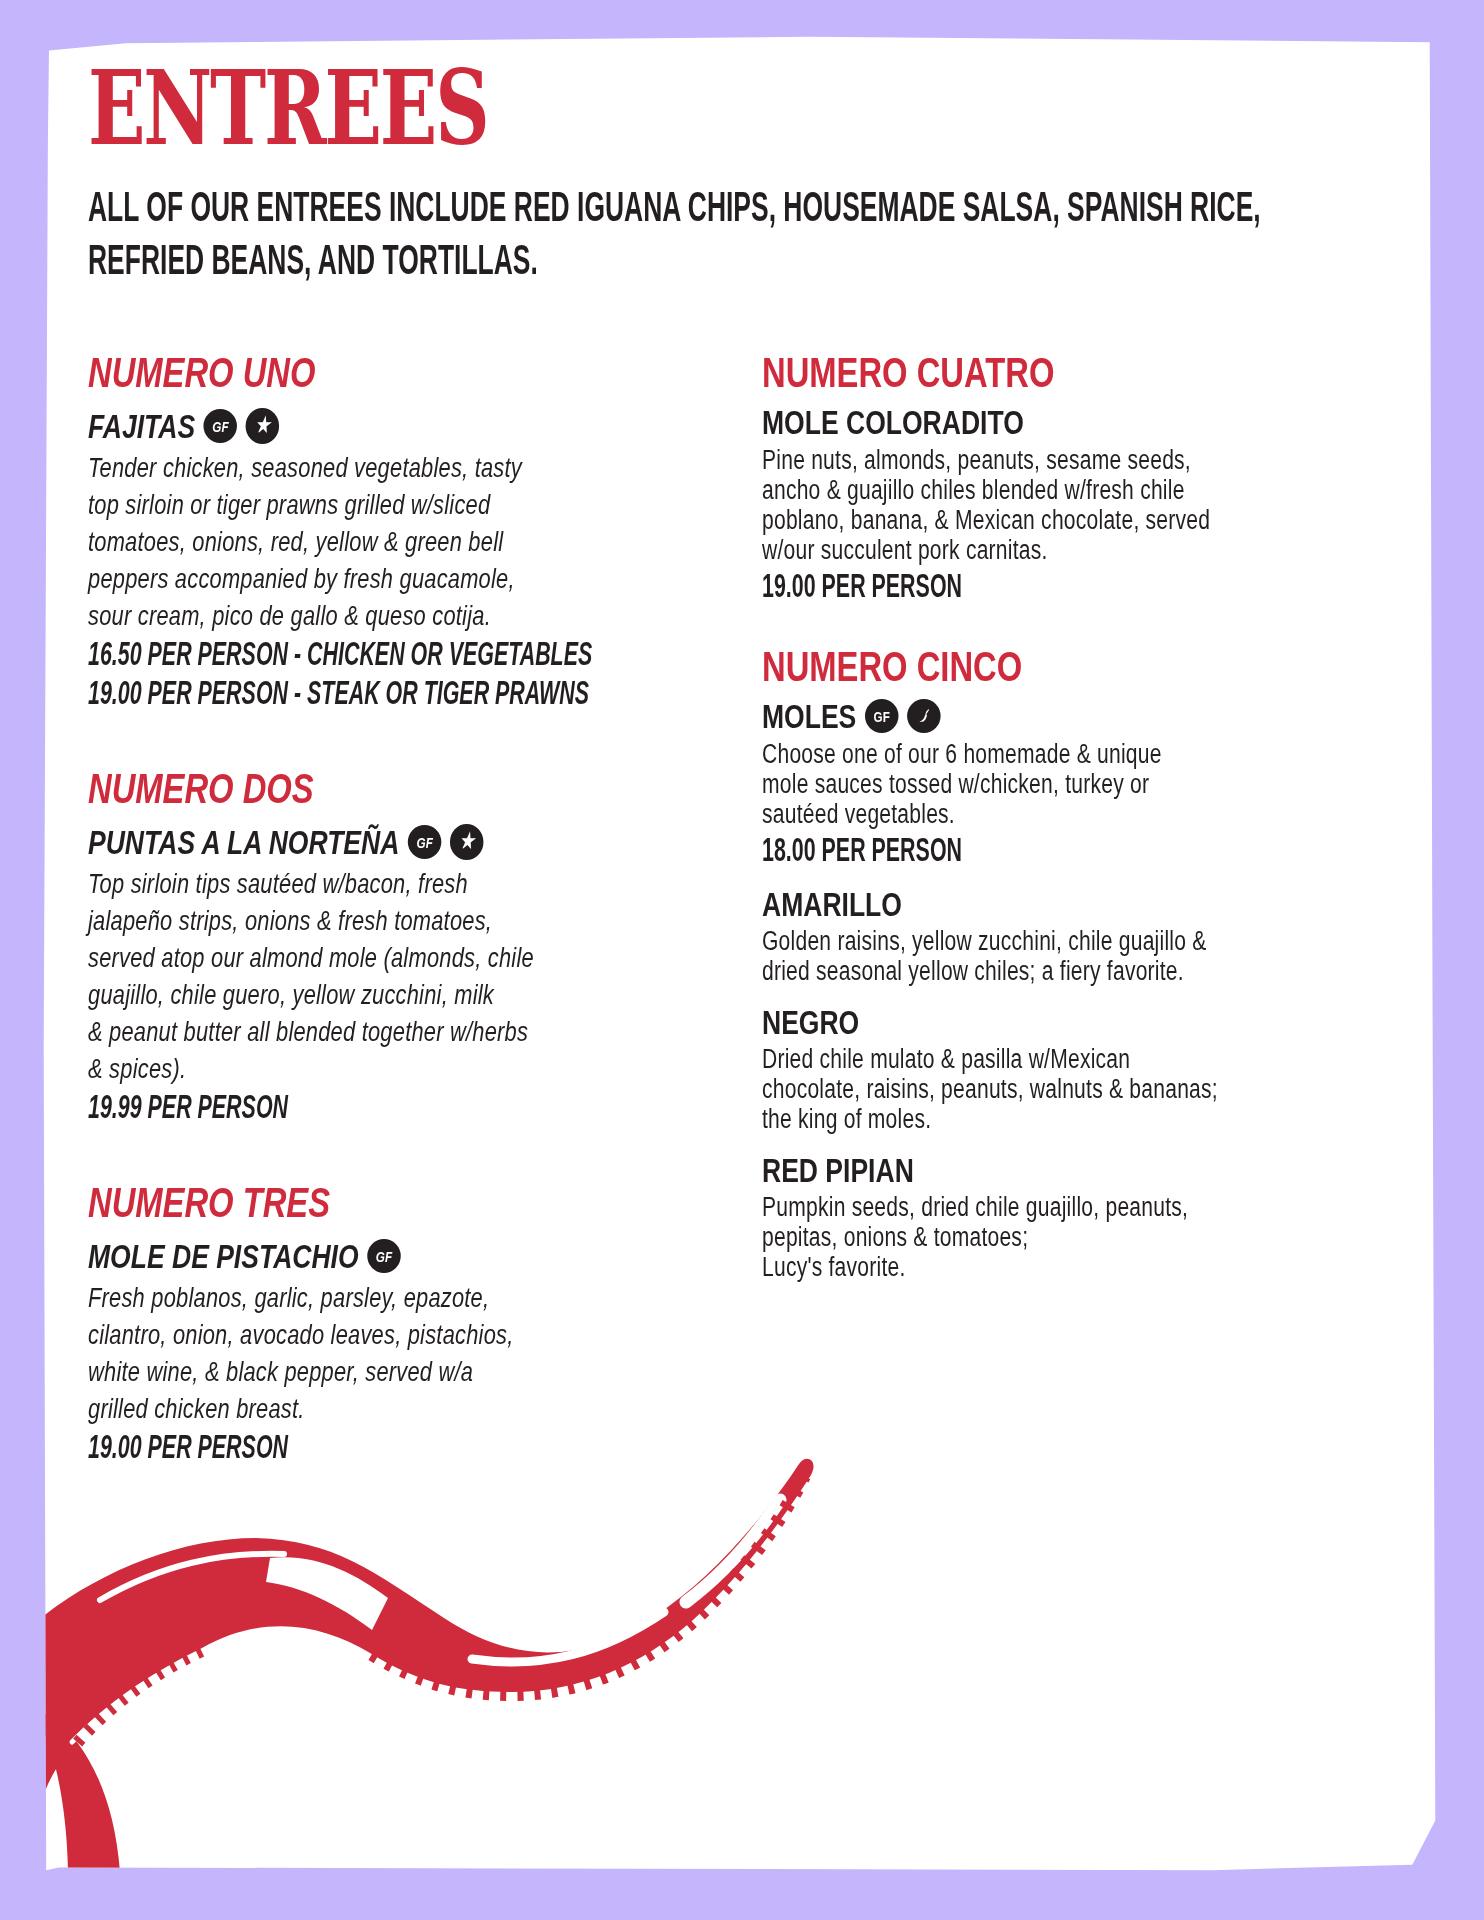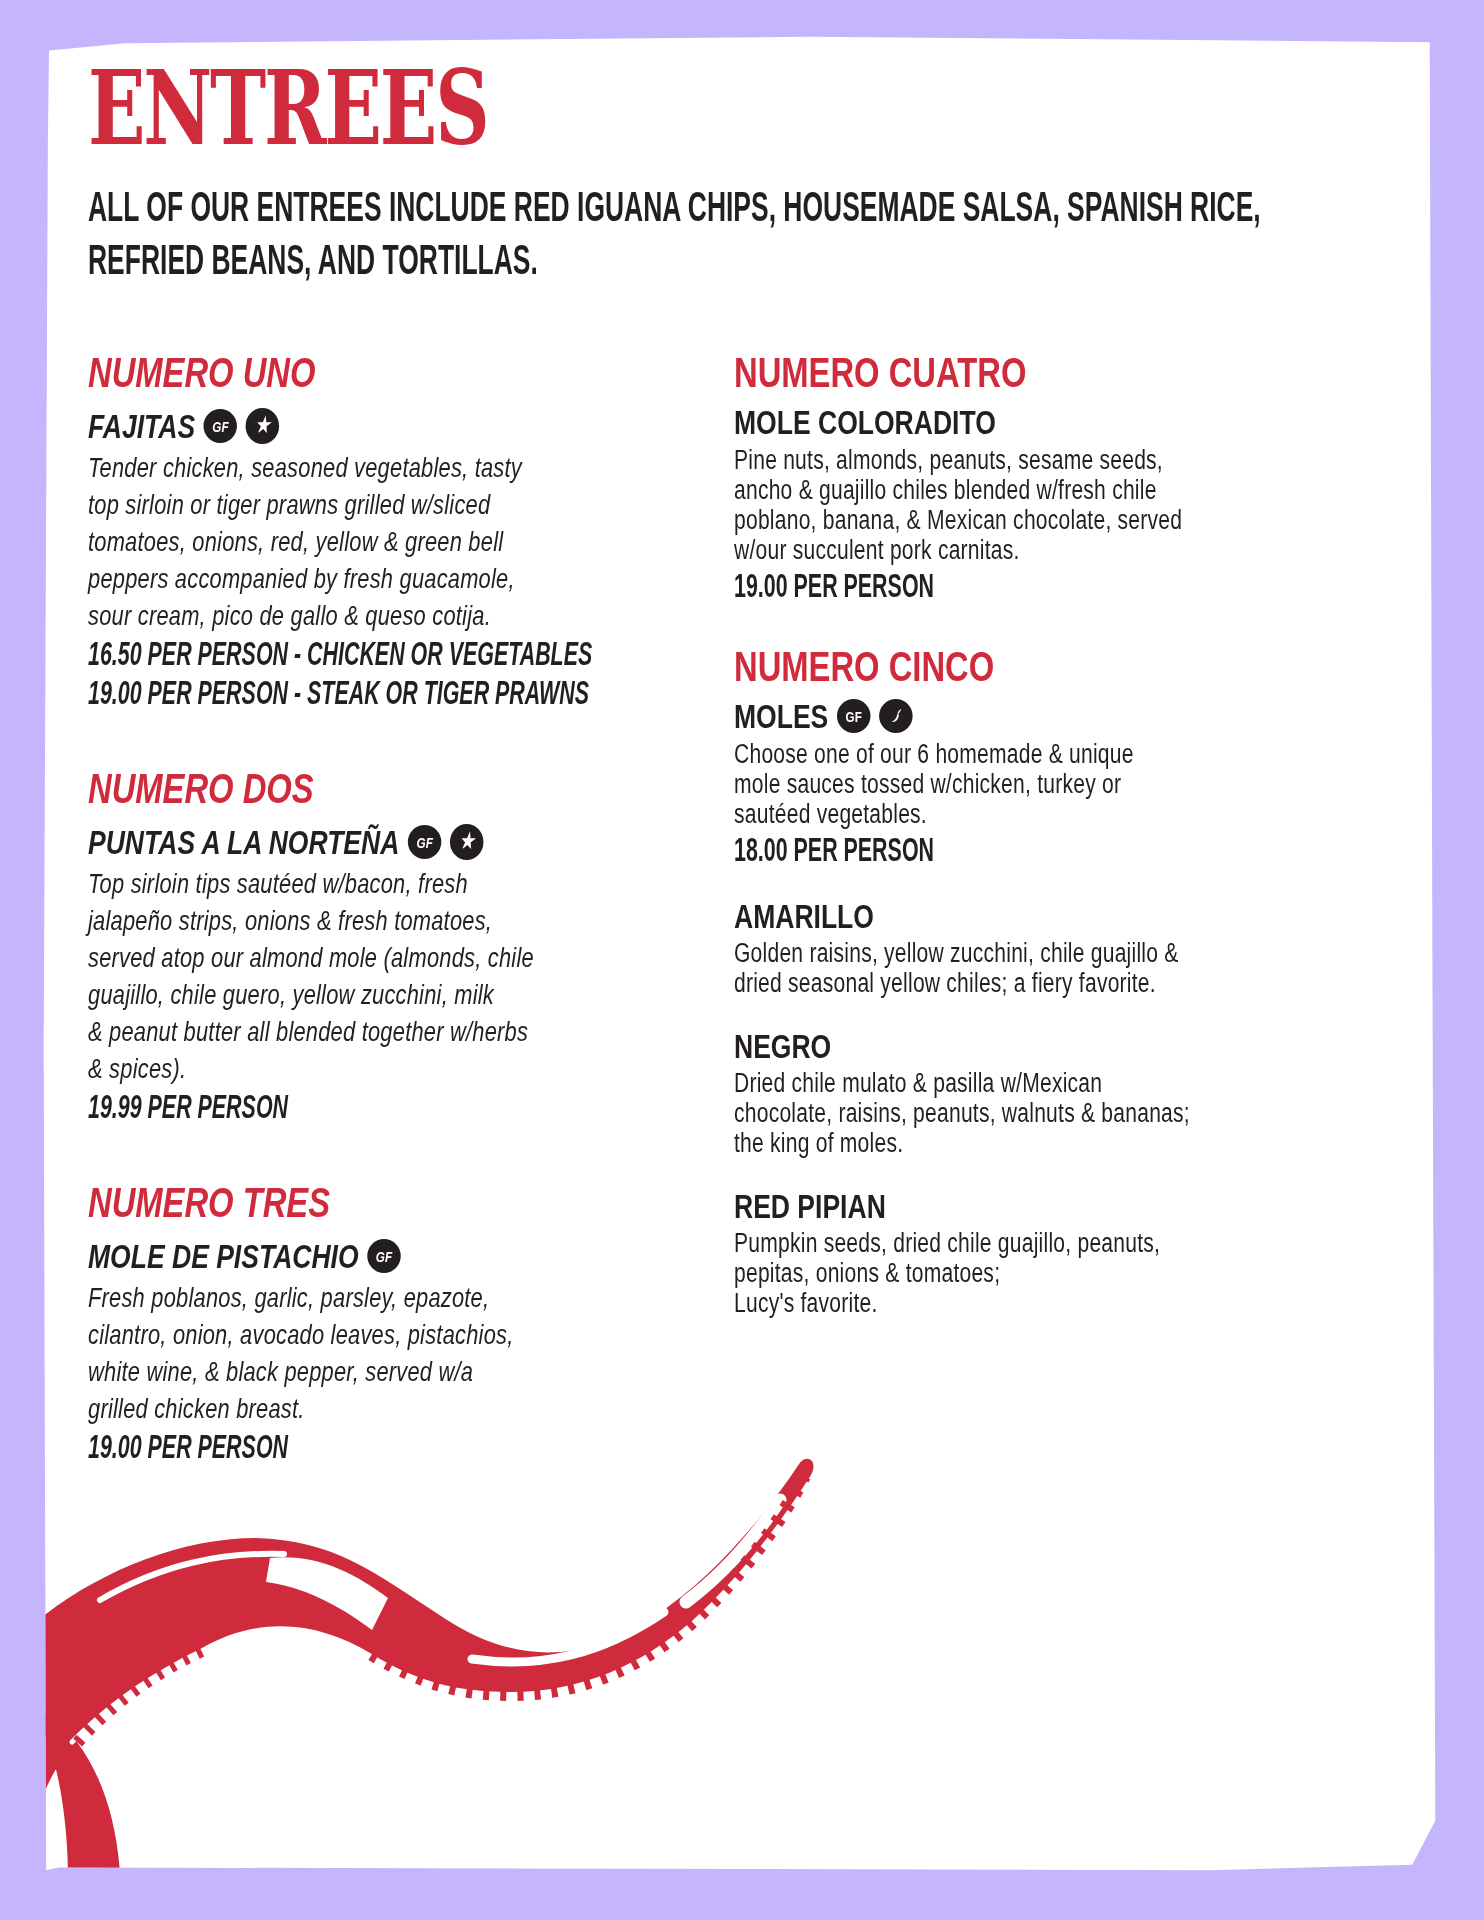--- a/index.html
+++ b/index.html
@@ -26,32 +26,32 @@
   }
   .subtitle{
     position:absolute;left:46px;top:146px;margin:0;
     font-weight:700;font-size:42px;line-height:53px;
     color:#231f20;
     transform:scaleX(0.63);transform-origin:left top;
     white-space:pre-line;width:160%;
   }
   .col{position:absolute;top:318px;}
   .col-left{left:46px;width:640px;font-style:italic;}
-  .col-right{left:692px;width:700px;}
+  .col-right{left:720px;width:700px;}
   .section{margin-bottom:56px;}
   .col-right .section{margin-bottom:42px;}
   .num-heading{
     font-weight:700;font-size:42px;line-height:42px;
     color:#d02b3c;margin:0 0 12px 0;
     transform:scaleX(0.78);transform-origin:left top;
     white-space:pre;width:140%;
   }
   .col-right .num-heading{margin-bottom:8px;}
   .item{margin:0;}
-  .item.subitem{margin-top:30px;}
+  .item.subitem{margin-top:18px;}
   .col-right .section:nth-child(1) .item:first-child{margin-top:32px;}
   .col-right .section:nth-child(2) .item:first-child{margin-top:10px;}
   .name-row{
     display:flex;align-items:center;gap:11px;height:40px;
     transform:scaleX(0.78);transform-origin:left center;
     width:150%;
   }
   .col-right .item.subitem .name-row{height:37px;}
   .item-name{
     font-weight:700;font-size:34px;color:#231f20;white-space:pre;

